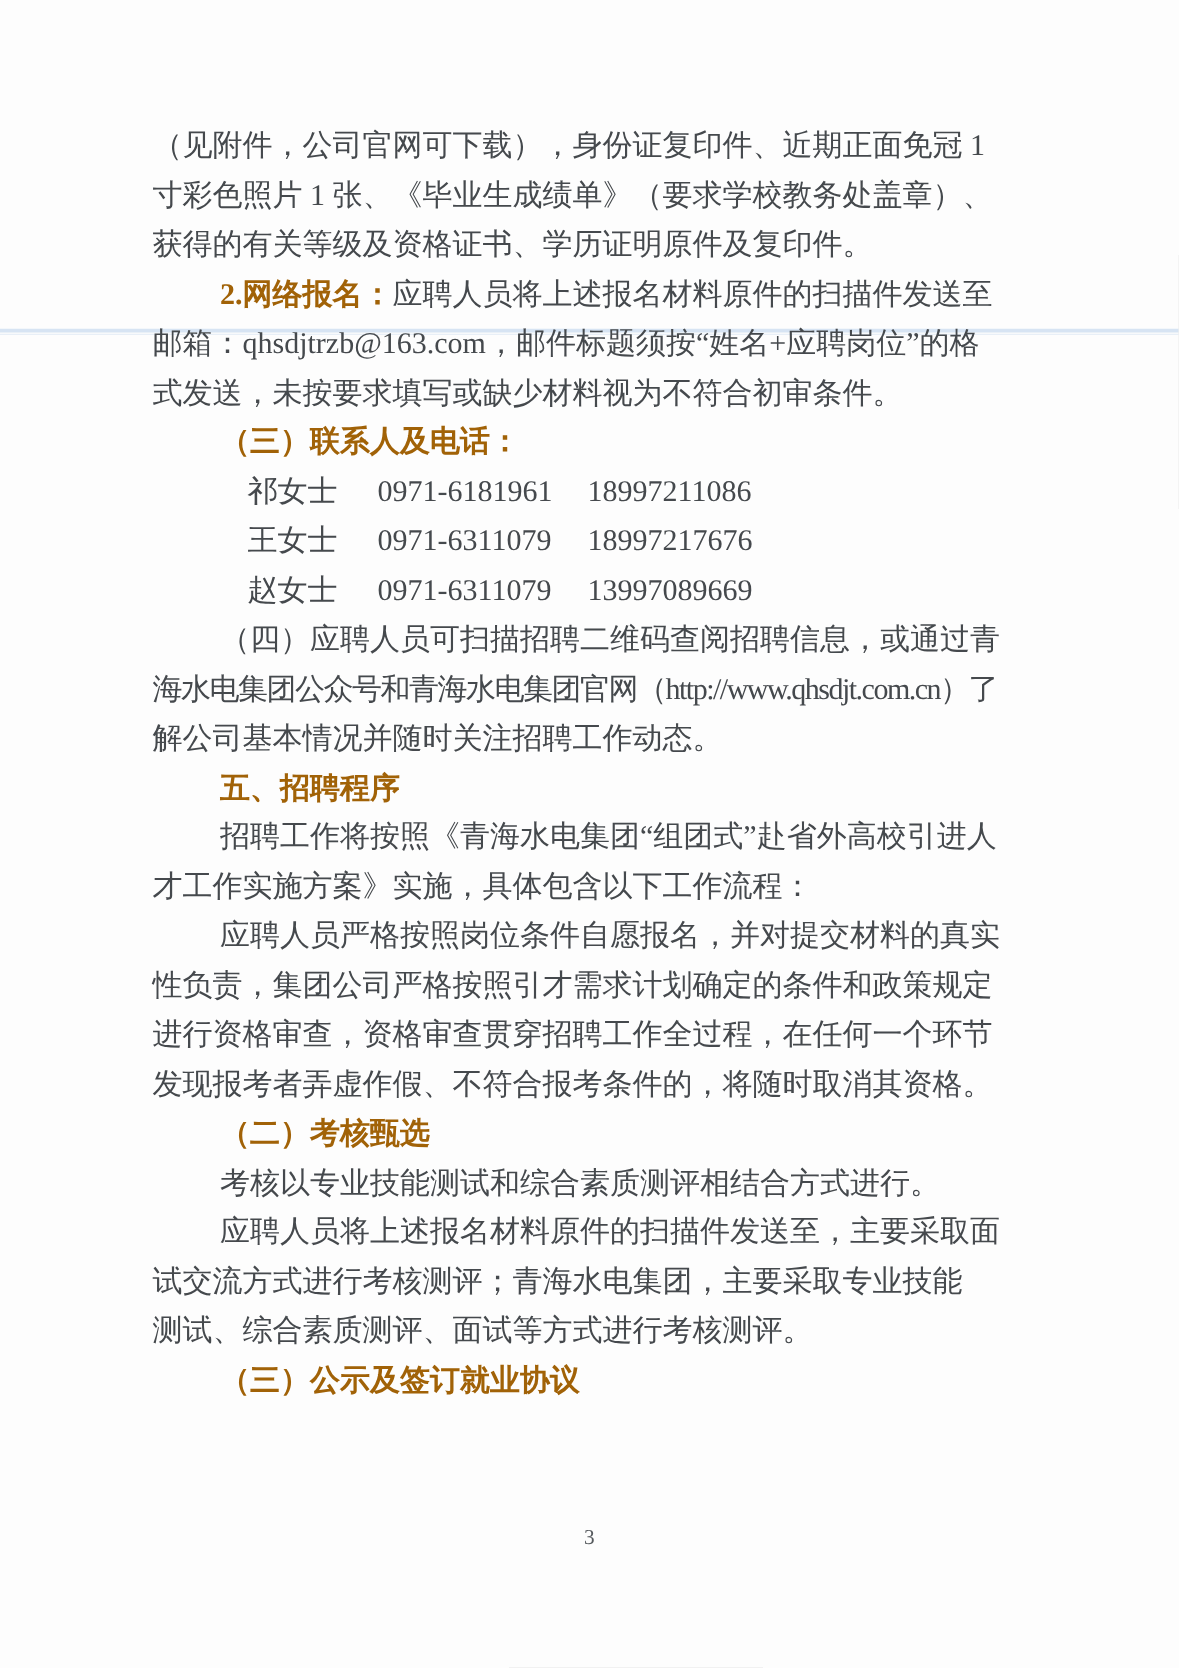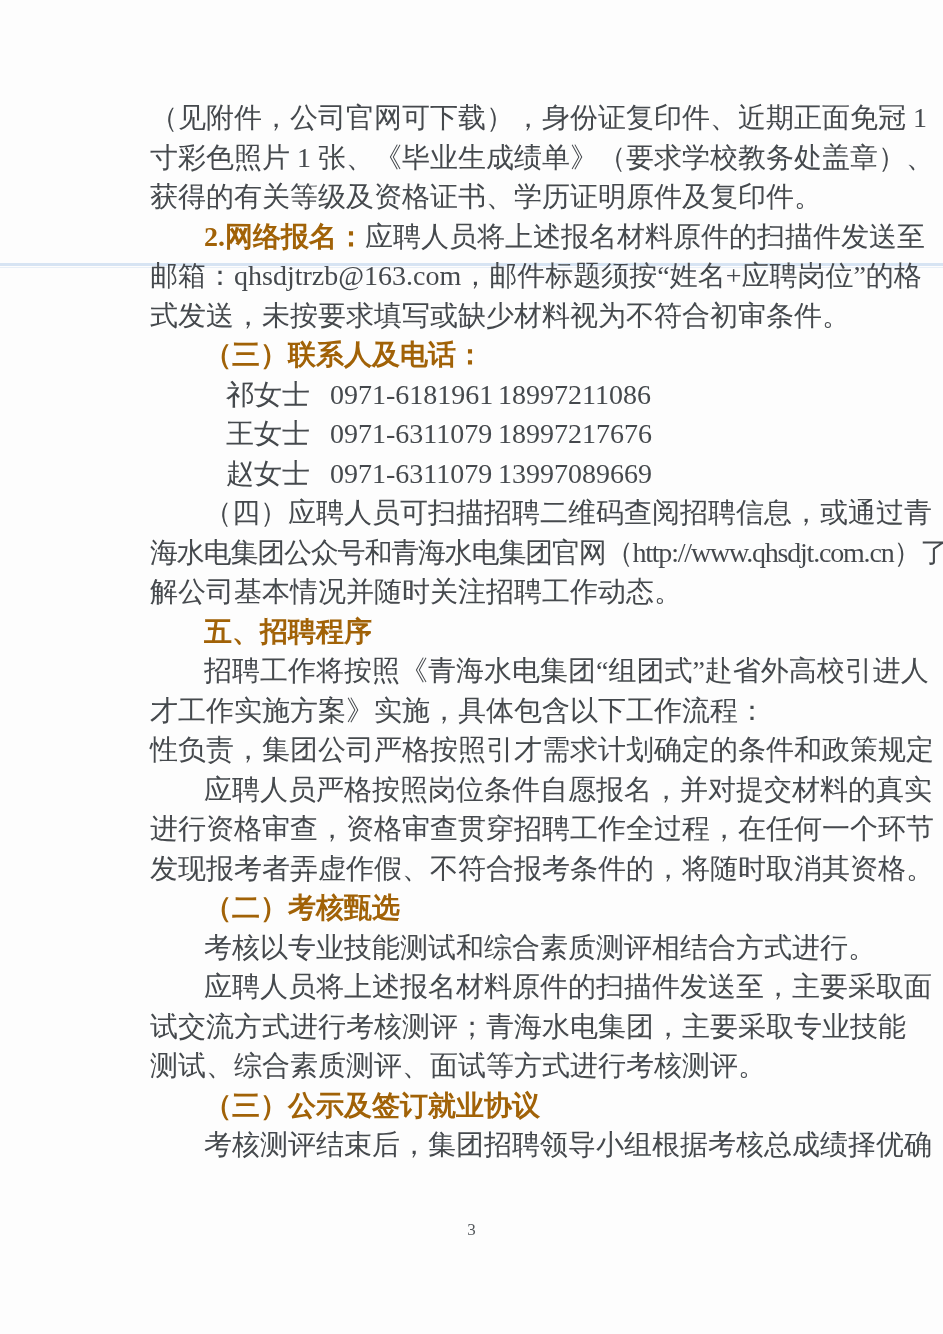--- a/index.html
+++ b/index.html
@@ -7,25 +7,24 @@
     position:relative;
     width:943px;height:1334px;
     margin:0 auto;
     background:#fdfdfd;
     overflow:hidden;
     font-family:"Liberation Serif","DejaVu Serif",serif;
   }
   .doc-body{
     position:absolute;
     left:122px;top:98px;width:733px;
-    font-size:28px;
+    font-size:24px;
     line-height:39.5px;
     color:#45494d;
     letter-spacing:0;
-    margin-left:28px;
   }
   .line{white-space:nowrap;}
   .indent{text-indent:54px;}
   .bold{font-weight:bold;color:#a16207;}
   .tight{letter-spacing:-1.2px;}
   .contact{padding-left:76px;}
   .c-name{display:inline-block;width:104px;}
   .c-phone{display:inline-block;width:168px;}
   .artifact-line{
     position:absolute;left:0;top:263px;width:943px;height:3px;
@@ -62,28 +61,27 @@
       <div class="line indent bold">（三）联系人及电话：</div>
       <div class="line contact"><span class="c-name">祁女士</span><span class="c-phone">0971-6181961</span><span>18997211086</span></div>
       <div class="line contact"><span class="c-name">王女士</span><span class="c-phone">0971-6311079</span><span>18997217676</span></div>
       <div class="line contact"><span class="c-name">赵女士</span><span class="c-phone">0971-6311079</span><span>13997089669</span></div>
       <div class="line indent">（四）应聘人员可扫描招聘二维码查阅招聘信息，或通过青</div>
       <div class="line tight">海水电集团公众号和青海水电集团官网（http://www.qhsdjt.com.cn）了</div>
       <div class="line">解公司基本情况并随时关注招聘工作动态。</div>
       <div class="line indent bold">五、招聘程序</div>
       <div class="line indent">招聘工作将按照《青海水电集团“组团式”赴省外高校引进人</div>
       <div class="line">才工作实施方案》实施，具体包含以下工作流程：</div>
+      <div class="line indent">应聘人员严格按照岗位条件自愿报名，并对提交材料的真实</div>
       <div class="line">性负责，集团公司严格按照引才需求计划确定的条件和政策规定</div>
-      <div class="line indent">应聘人员严格按照岗位条件自愿报名，并对提交材料的真实</div>
       <div class="line">进行资格审查，资格审查贯穿招聘工作全过程，在任何一个环节</div>
       <div class="line">发现报考者弄虚作假、不符合报考条件的，将随时取消其资格。</div>
       <div class="line indent bold">（二）考核甄选</div>
       <div class="line indent">考核以专业技能测试和综合素质测评相结合方式进行。</div>
       <div class="line indent">应聘人员将上述报名材料原件的扫描件发送至，主要采取面</div>
       <div class="line">试交流方式进行考核测评；青海水电集团，主要采取专业技能</div>
       <div class="line">测试、综合素质测评、面试等方式进行考核测评。</div>
       <div class="line indent bold">（三）公示及签订就业协议</div>
-      <div class="line indent">考核测评结束后，集团招聘领导小组根据考核总成绩择优确</div>
     </div>
 
   <div class="page-number">3</div>
 
 </div>
 
 </body></html>

